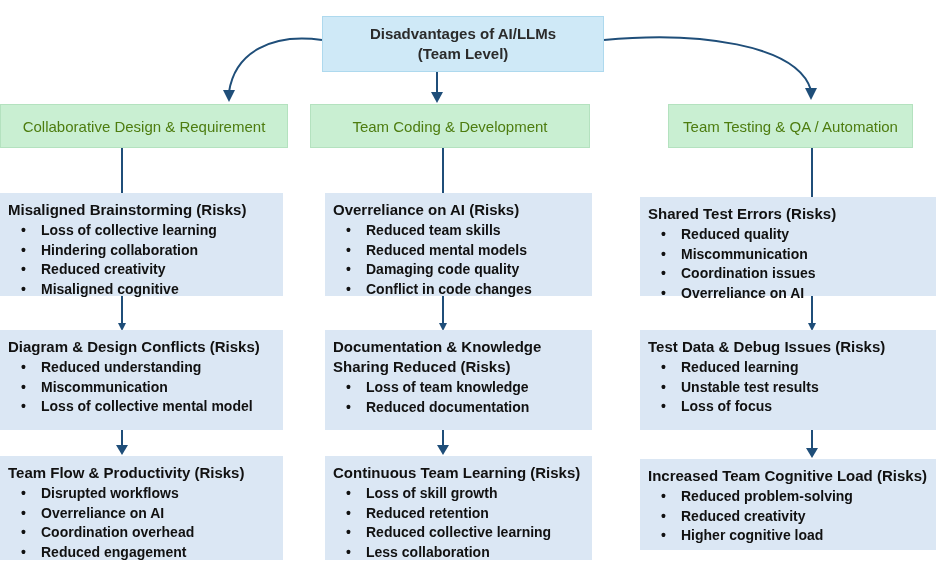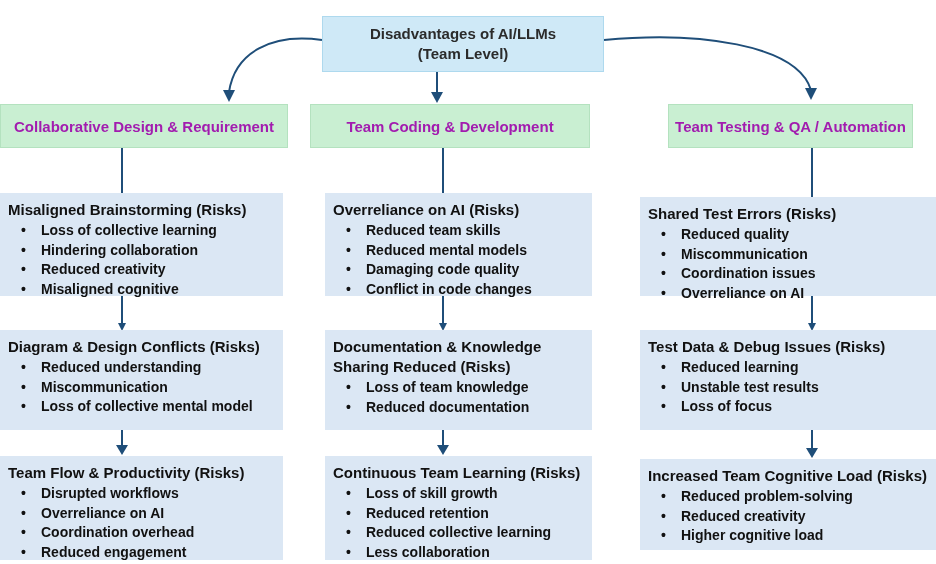--- a/index.html
+++ b/index.html
@@ -14,21 +14,21 @@
     position:absolute;left:322px;top:2px;width:282px;height:56px;
     background:#cfe9f7;border:1px solid #aed9ee;
     display:flex;flex-direction:column;align-items:center;justify-content:center;
     font-weight:bold;font-size:15px;line-height:20px;color:#2b2b2b;text-align:center;margin-top:14px;
   }
 
   .branch{
     position:absolute;top:104px;height:44px;
     background:#c9efd2;border:1px solid #b4e2bf;
     display:flex;align-items:center;justify-content:center;
-    font-weight:bold;font-size:15px;color:#a21caf;text-align:center;
+    font-weight:normal;font-size:15px;color:#4d7c0f;text-align:center;
   }
   .b1{left:0;width:288px;}
   .b2{left:310px;width:280px;}
   .b3{left:668px;width:245px;}
 
   .box{
     position:absolute;background:#dbe7f4;color:#111;
     padding:7px 2px 0 8px;
   }
   .box-title{font-weight:bold;font-size:15px;line-height:20px;}

